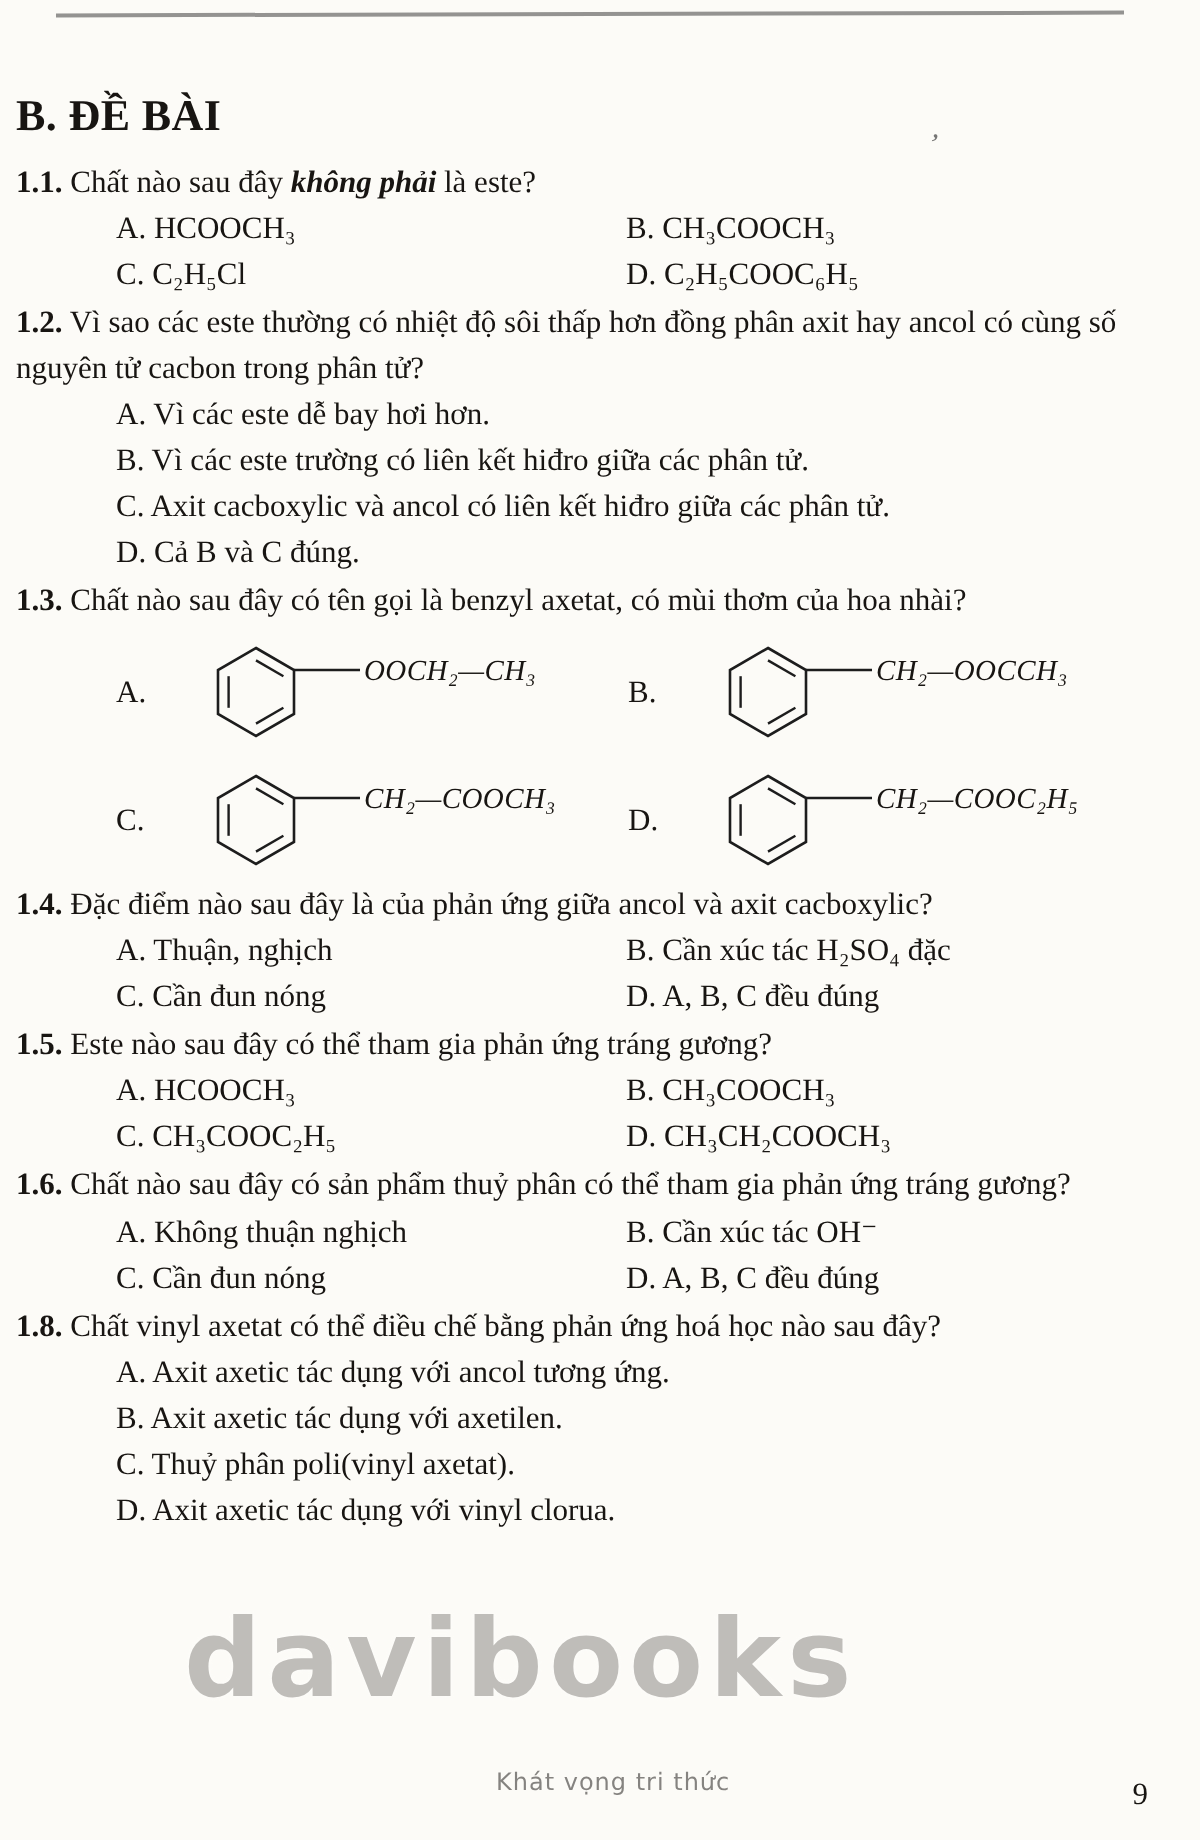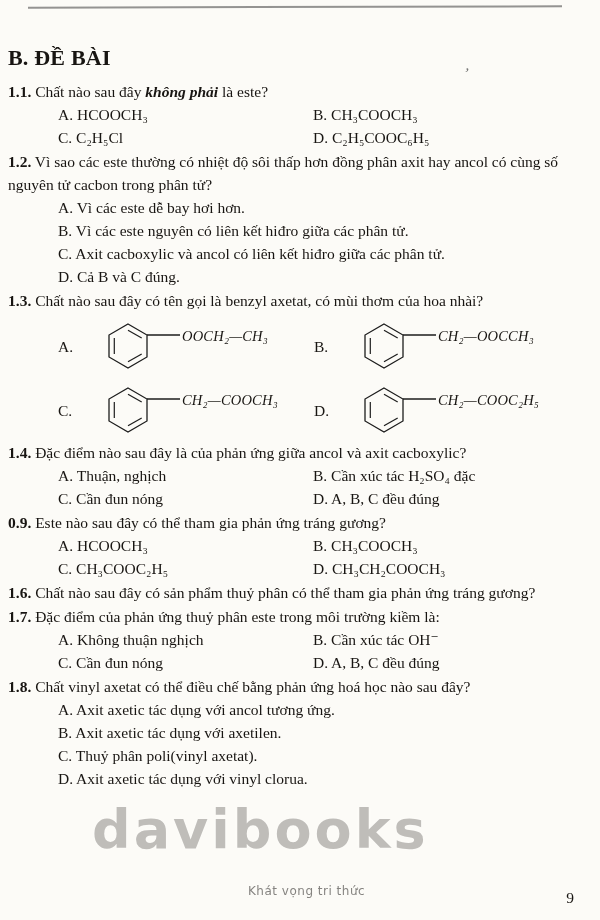--- a/index.html
+++ b/index.html
@@ -66,21 +66,21 @@
       <span class="ans">B. CH₃COOCH₃</span>
       <span class="ans">C. C₂H₅Cl</span>
       <span class="ans">D. C₂H₅COOC₆H₅</span>
     </div>
   </div>
 
   <div class="q">
     <p class="q-line"><span class="q-num">1.2.</span> <span>Vì sao các este thường có nhiệt độ sôi thấp hơn đồng phân axit hay ancol có cùng số nguyên tử cacbon trong phân tử?</span></p>
     <div class="answers-full">
       <span class="ans">A. Vì các este dễ bay hơi hơn.</span>
-      <span class="ans">B. Vì các este nguyên có liên kết hiđro giữa các phân tử.</span>
+      <span class="ans">B. Vì các este trường có liên kết hiđro giữa các phân tử.</span>
       <span class="ans">C. Axit cacboxylic và ancol có liên kết hiđro giữa các phân tử.</span>
       <span class="ans">D. Cả B và C đúng.</span>
     </div>
   </div>
 
   <div class="q">
     <p class="q-line"><span class="q-num">1.3.</span> <span>Chất nào sau đây có tên gọi là benzyl axetat, có mùi thơm của hoa nhài?</span></p>
 
     <div class="struct-row">
       <div class="struct">
@@ -137,35 +137,34 @@
     <p class="q-line"><span class="q-num">1.4.</span> <span>Đặc điểm nào sau đây là của phản ứng giữa ancol và axit cacboxylic?</span></p>
     <div class="answers-2col">
       <span class="ans">A. Thuận, nghịch</span>
       <span class="ans">B. Cần xúc tác H₂SO₄ đặc</span>
       <span class="ans">C. Cần đun nóng</span>
       <span class="ans">D. A, B, C đều đúng</span>
     </div>
   </div>
 
   <div class="q">
-    <p class="q-line"><span class="q-num">0.9.</span> <span>Este nào sau đây có thể tham gia phản ứng tráng gương?</span></p>
+    <p class="q-line"><span class="q-num">1.5.</span> <span>Este nào sau đây có thể tham gia phản ứng tráng gương?</span></p>
     <div class="answers-2col">
       <span class="ans">A. HCOOCH₃</span>
       <span class="ans">B. CH₃COOCH₃</span>
       <span class="ans">C. CH₃COOC₂H₅</span>
       <span class="ans">D. CH₃CH₂COOCH₃</span>
     </div>
   </div>
 
   <div class="q">
     <p class="q-line"><span class="q-num">1.6.</span> <span>Chất nào sau đây có sản phẩm thuỷ phân có thể tham gia phản ứng tráng gương?</span></p>
   </div>
 
   <div class="q">
-    <p class="q-line"><span class="q-num">1.7.</span> <span>Đặc điểm của phản ứng thuỷ phân este trong môi trường kiềm là:</span></p>
     <div class="answers-2col">
       <span class="ans">A. Không thuận nghịch</span>
       <span class="ans">B. Cần xúc tác OH⁻</span>
       <span class="ans">C. Cần đun nóng</span>
       <span class="ans">D. A, B, C đều đúng</span>
     </div>
   </div>
 
   <div class="q">
     <p class="q-line"><span class="q-num">1.8.</span> <span>Chất vinyl axetat có thể điều chế bằng phản ứng hoá học nào sau đây?</span></p>

